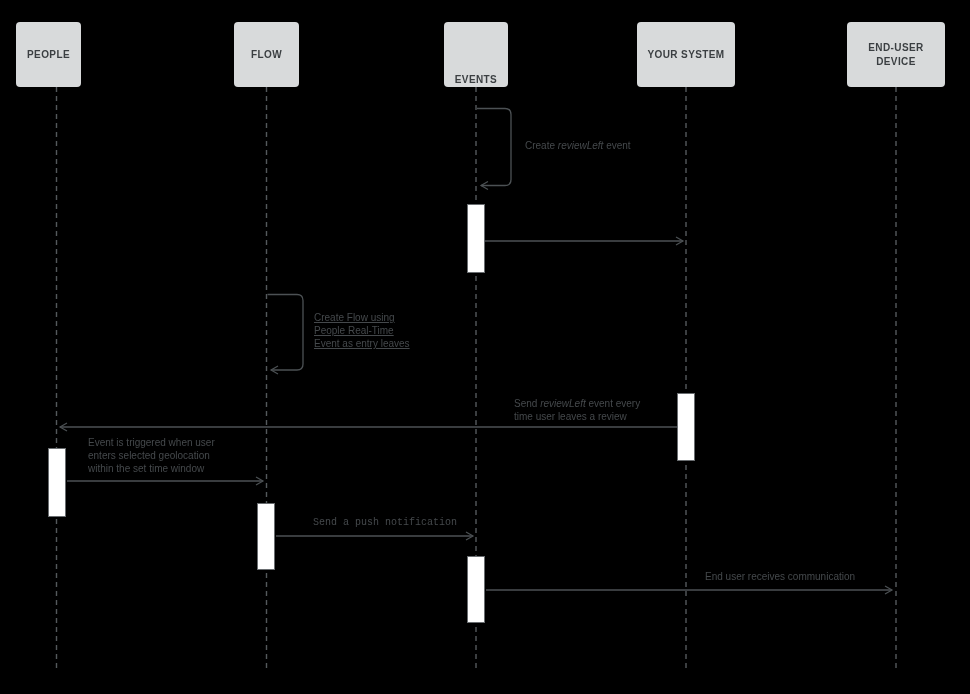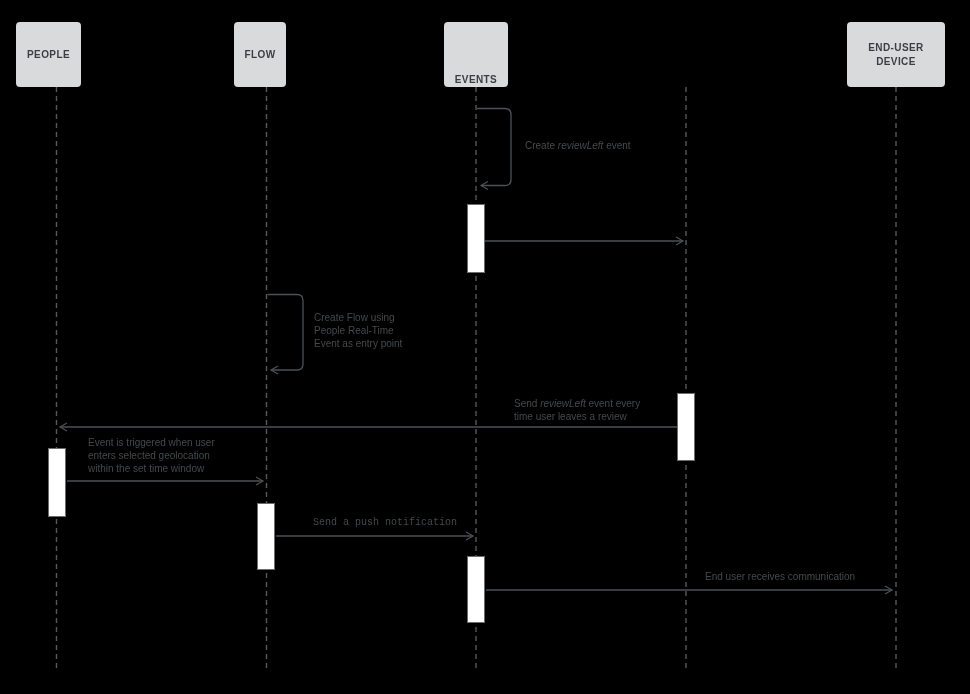--- a/index.html
+++ b/index.html
@@ -80,45 +80,48 @@
     <line x1="485" y1="241" x2="683" y2="241" stroke="#4c5154" stroke-width="1.3" marker-end="url(#arrowOpen)"></line>
     <line x1="677" y1="427" x2="60" y2="427" stroke="#4c5154" stroke-width="1.3" marker-end="url(#arrowOpen)"></line>
     <line x1="67" y1="481" x2="263" y2="481" stroke="#4c5154" stroke-width="1.3" marker-end="url(#arrowOpen)"></line>
     <line x1="276" y1="536" x2="473" y2="536" stroke="#4c5154" stroke-width="1.3" marker-end="url(#arrowOpen)"></line>
     <line x1="486" y1="590" x2="892" y2="590" stroke="#4c5154" stroke-width="1.3" marker-end="url(#arrowOpen)"></line>
   </svg>
 
   <div class="actor" style="left:16px;width:65px;">
     <span class="lbl">PEOPLE</span>
   </div>
-  <div class="actor" style="left:234px;width:52px;">
+  <div class="actor" style="left:234px;width:65px;">
     <span class="lbl">FLOW</span>
   </div>
   <div class="actor" style="left:444px;width:64px;align-items:flex-end;">
     <span class="lbl">EVENTS</span>
+  </div>
+  <div class="actor" style="left:637px;width:98px;">
+    <span class="lbl">YOUR SYSTEM</span>
   </div>
   <div class="actor narrowwrap" style="left:847px;width:98px;">
     <span class="lbl">END-USER DEVICE</span>
   </div>
 
   <div class="activation" style="left:467px;top:204px;width:18px;height:69px;"></div>
   <div class="activation" style="left:677px;top:393px;width:18px;height:68px;"></div>
   <div class="activation" style="left:48px;top:448px;width:18px;height:69px;"></div>
   <div class="activation" style="left:257px;top:503px;width:18px;height:67px;"></div>
   <div class="activation" style="left:467px;top:556px;width:18px;height:67px;"></div>
 
   <div class="msg" style="left:525px;top:139px;">
     <span>Create </span><i>reviewLeft</i><span> event</span>
   </div>
 
 
-  <div class="msg" style="left:314px;top:311px;">
+  <div class="msg" style="left:314px;top:311px;text-decoration:underline;">
     <div>Create Flow using</div>
     <div>People Real-Time</div>
-    <div>Event as entry point</div>
+    <div>Event as entry leaves</div>
   </div>
 
   <div class="msg" style="left:514px;top:397px;">
     <div><span>Send </span><i>reviewLeft</i><span> event every</span></div>
     <div>time user leaves a review</div>
   </div>
 
   <div class="msg" style="left:88px;top:436px;">
     <div>Event is triggered when user</div>
     <div>enters selected geolocation</div>

